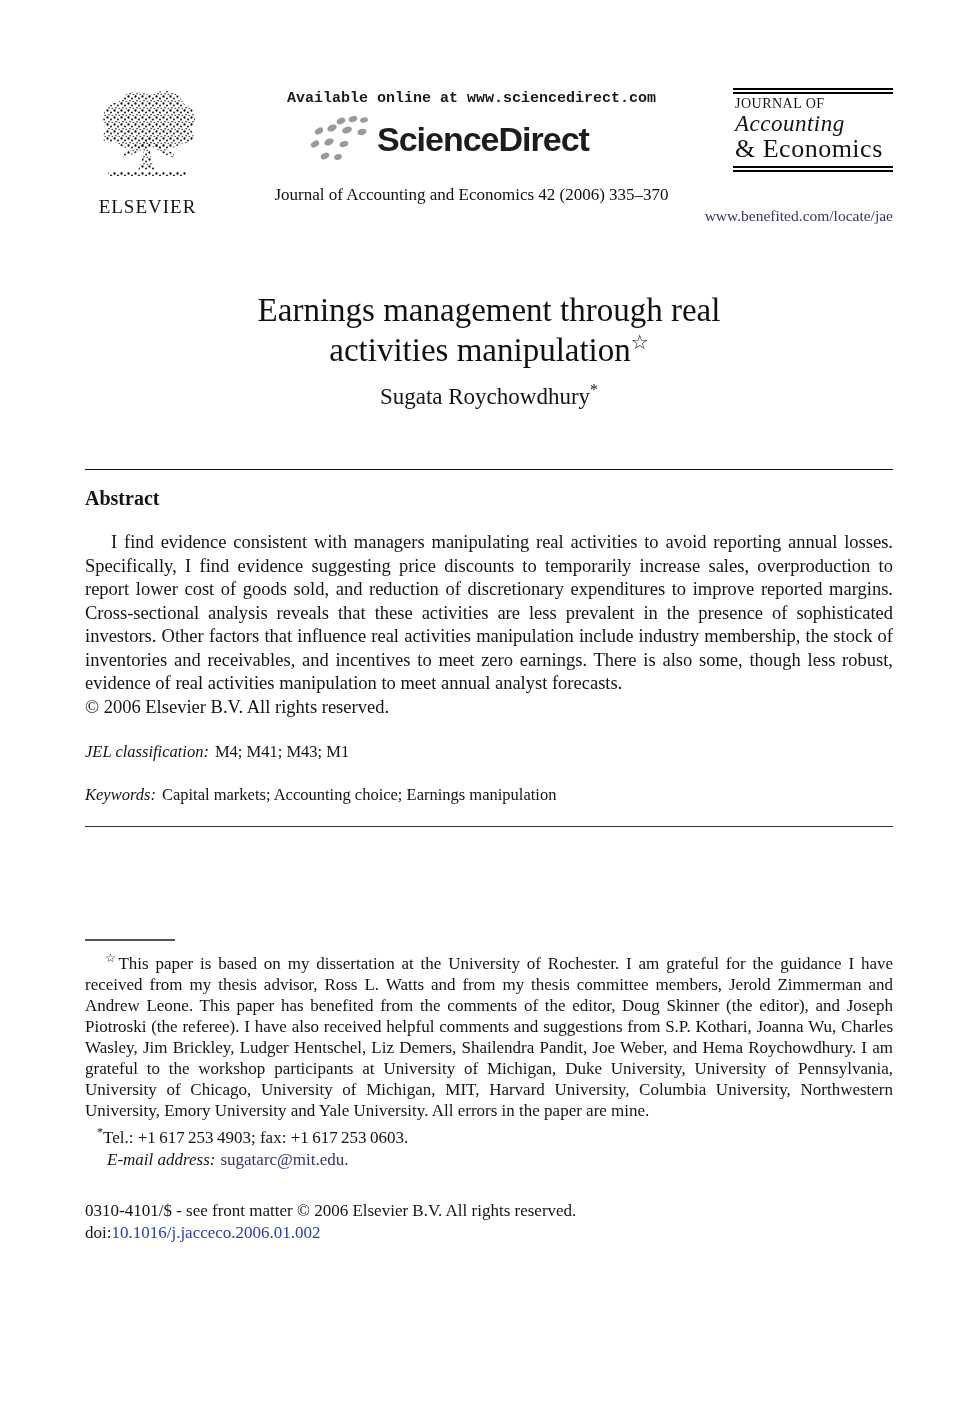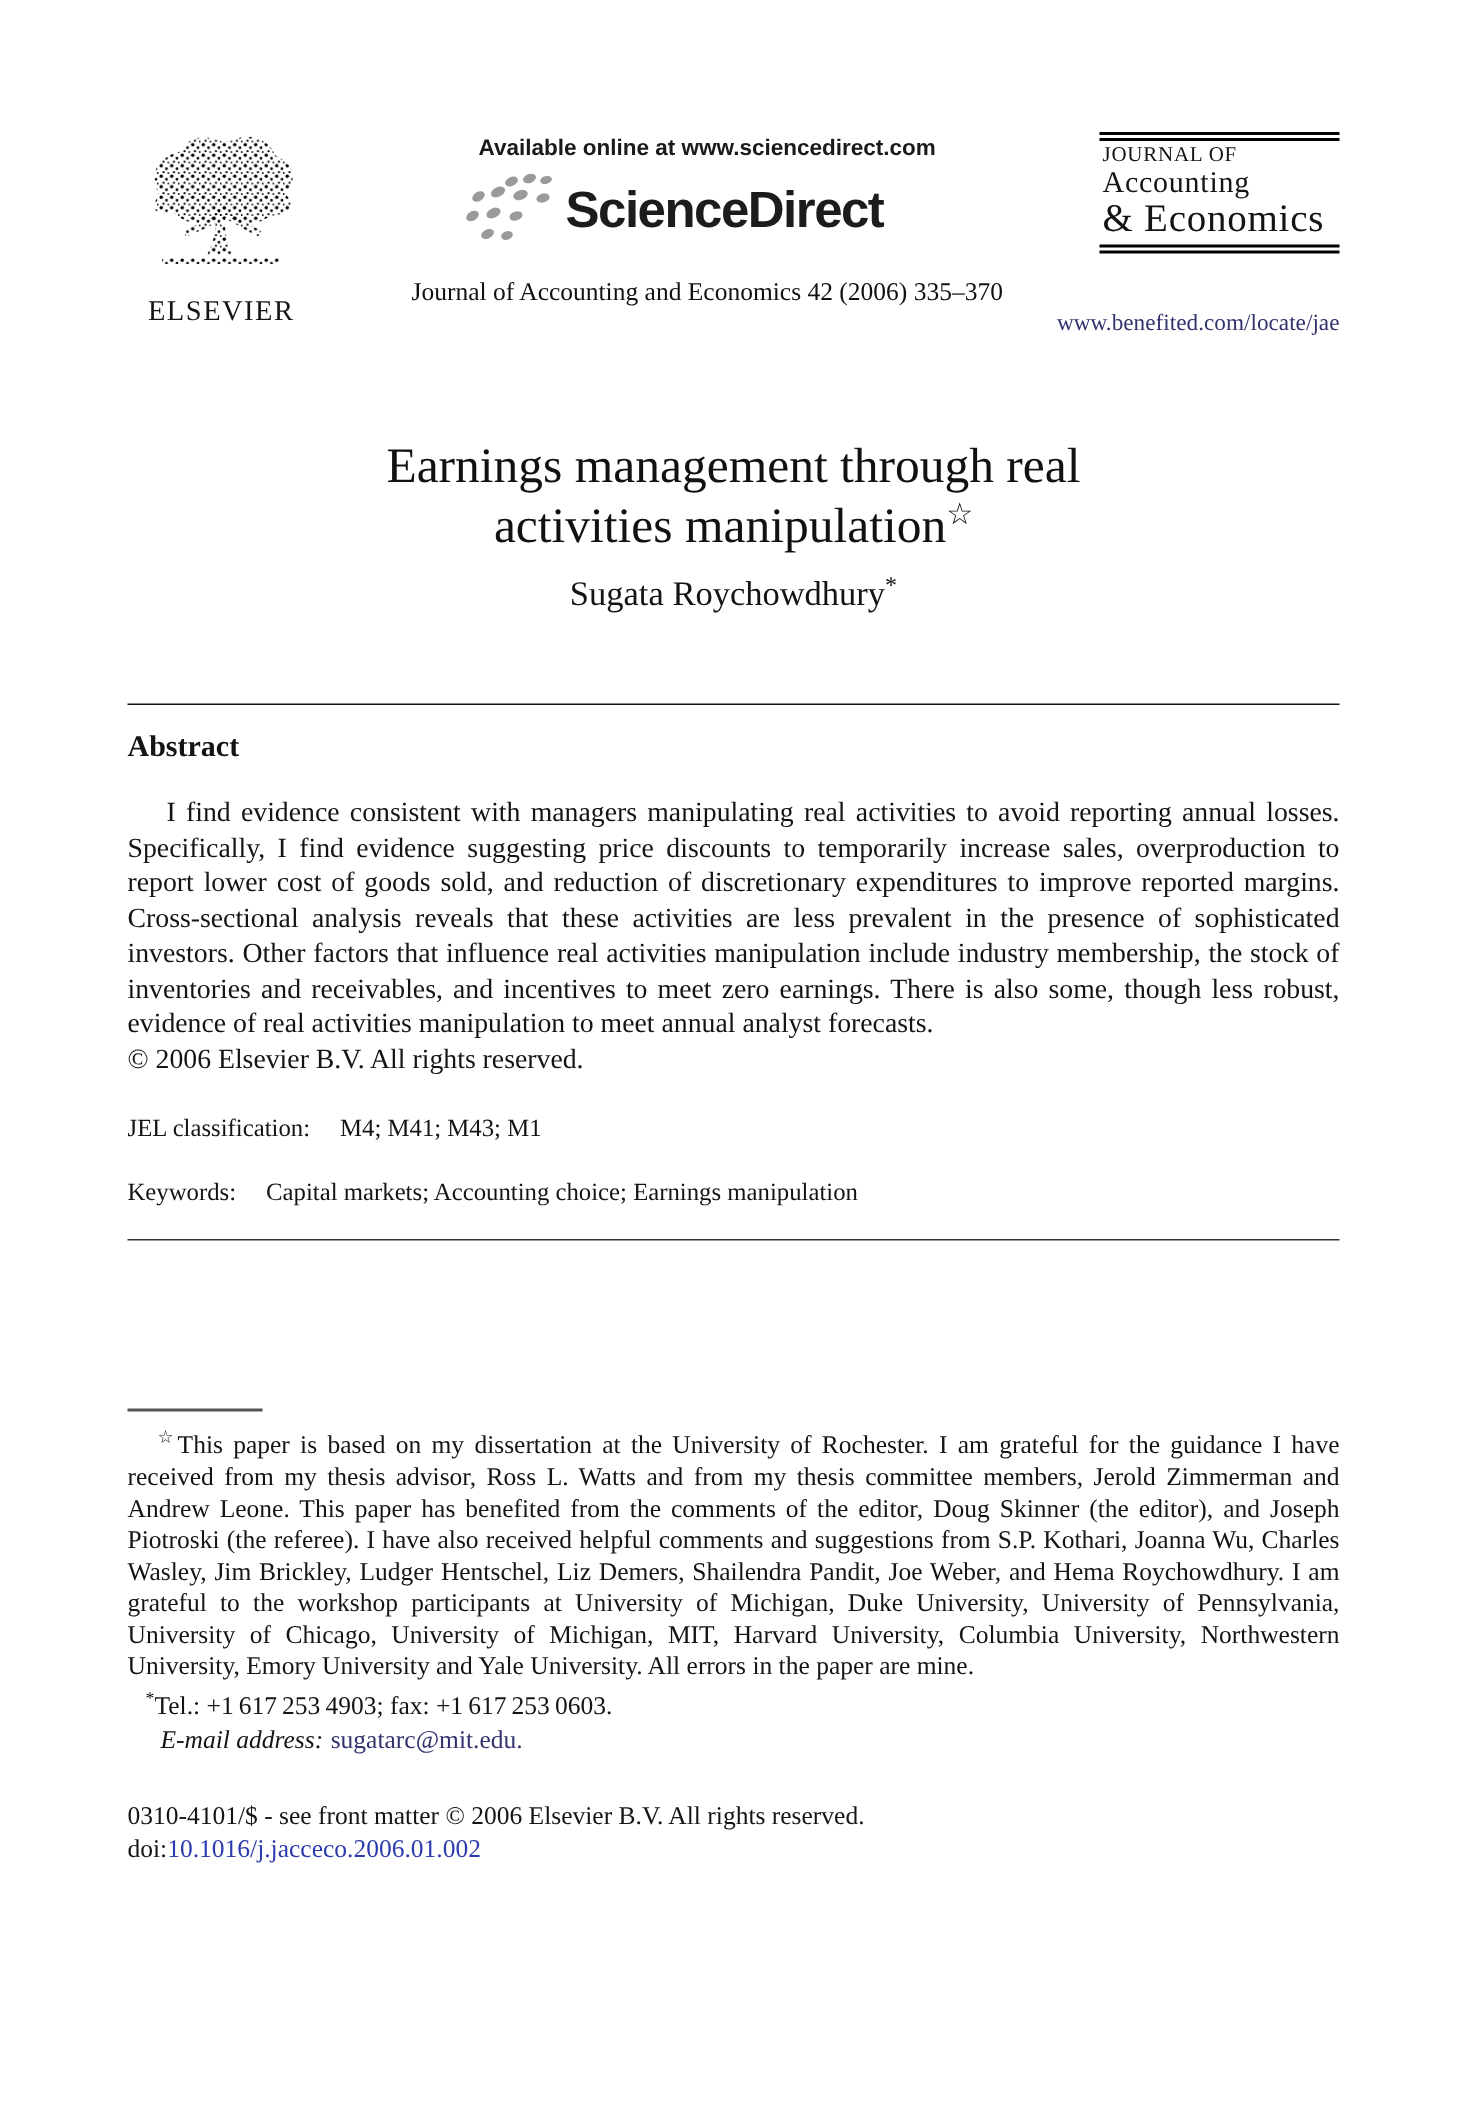--- a/index.html
+++ b/index.html
@@ -15,32 +15,32 @@
   }
   .content { padding: 88px 81px 0 85px; }
 
   
   .header { display: flex; justify-content: space-between; align-items: flex-start; }
   .elsevier-col { width: 125px; text-align: center; }
   .elsevier-name { font-size: 19px; letter-spacing: 1px; margin-top: 2px; }
 
   .center-col { flex: 1; text-align: center; padding-top: 2px; }
   .available-online {
-    font-family: Liberation Sans, sans-serif;
+    font-family: Liberation Mono, monospace;
     font-size: 15px; font-weight: 600; color: #1a1a1a;
   }
   .sd-logo { margin-top: 6px; height: 52px; }
   .journal-line { font-size: 17px; margin-top: 20px; color: #111; }
 
   .jlogo-col { width: 160px; }
   .jlogo-rule { background: #000; height: 2px; }
   .jlogo-rule + .jlogo-rule { margin-top: 2px; }
   .jlogo-text { padding: 3px 0 4px 2px; }
   .jlogo-line1 { font-size: 14px; letter-spacing: 0.5px; line-height: 1.05; }
-  .jlogo-line2 { font-size: 20px; line-height: 1.0; letter-spacing: 0.5px; }
+  .jlogo-line2 { font-size: 23px; line-height: 1.0; letter-spacing: 0.5px; font-style: italic; }
   .jlogo-line3 { font-size: 26px; line-height: 1.05; letter-spacing: 0.5px; }
 
   .website-link {
     position: absolute; top: 207px; right: 81px;
     font-size: 15.5px; color: #33336e; white-space: nowrap;
     text-decoration: none; cursor: pointer;
   }
 
   
   .title-block { text-align: center; margin-top: 72px; }
@@ -52,21 +52,21 @@
 
   
   .hrule { border: none; border-top: 1.5px solid #111; margin-top: 60px; }
   .abstract-head { font-size: 20px; font-weight: bold; margin-top: 17px; }
   .abstract-body {
     margin-top: 21px; font-size: 18.5px; line-height: 23.5px;
     text-align: justify; text-indent: 26px;
   }
   .copyright-line { font-size: 18.5px; line-height: 23.5px; }
   .meta-line { font-size: 16.5px; margin-top: 23px; }
-  .meta-label { margin-right: 20px; }
+  .meta-label { font-style: italic; margin-right: 6px; }
   .hrule2 { border: none; border-top: 1.5px solid #333; margin-top: 21px; }
 
   
   .fn-rule { width: 90px; height: 2px; background: #555; margin-top: 112px; }
   .fn-body {
     margin-top: 7px; font-size: 17px; line-height: 21px;
     text-align: justify; text-indent: 20px;
   }
   .fn-body sup, .fn-tel sup { font-size: 12px; }
   .fn-tel { font-size: 17px; line-height: 21px; padding-left: 12px; margin-top: 1px; }

